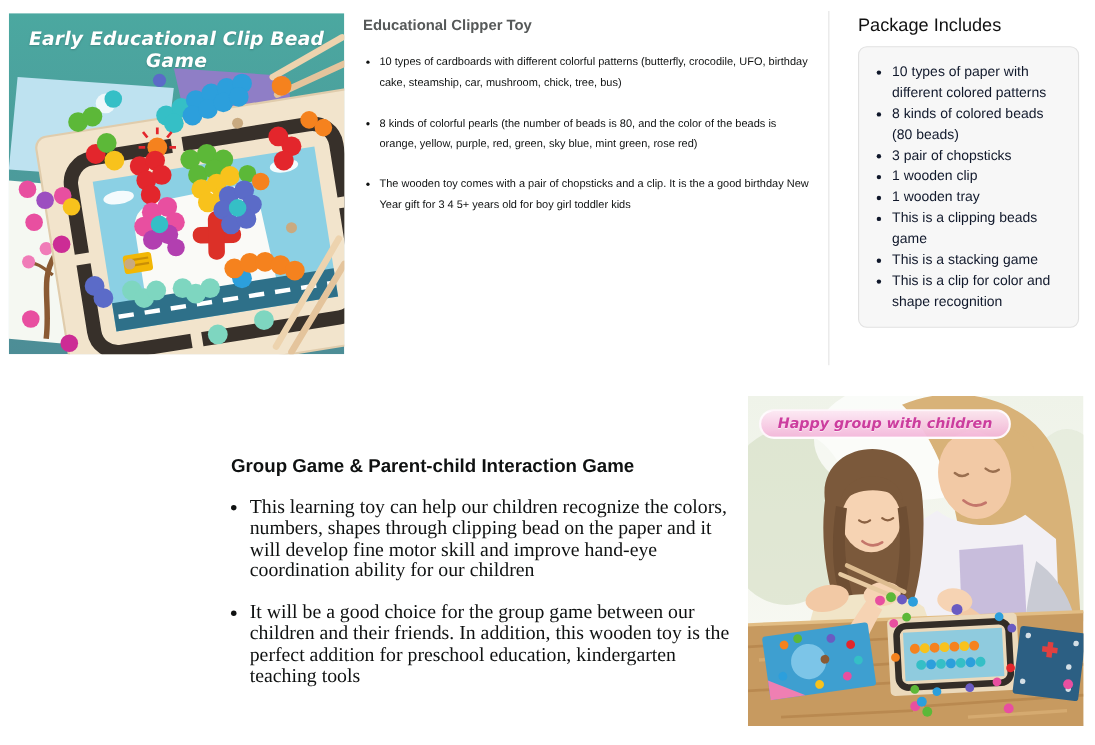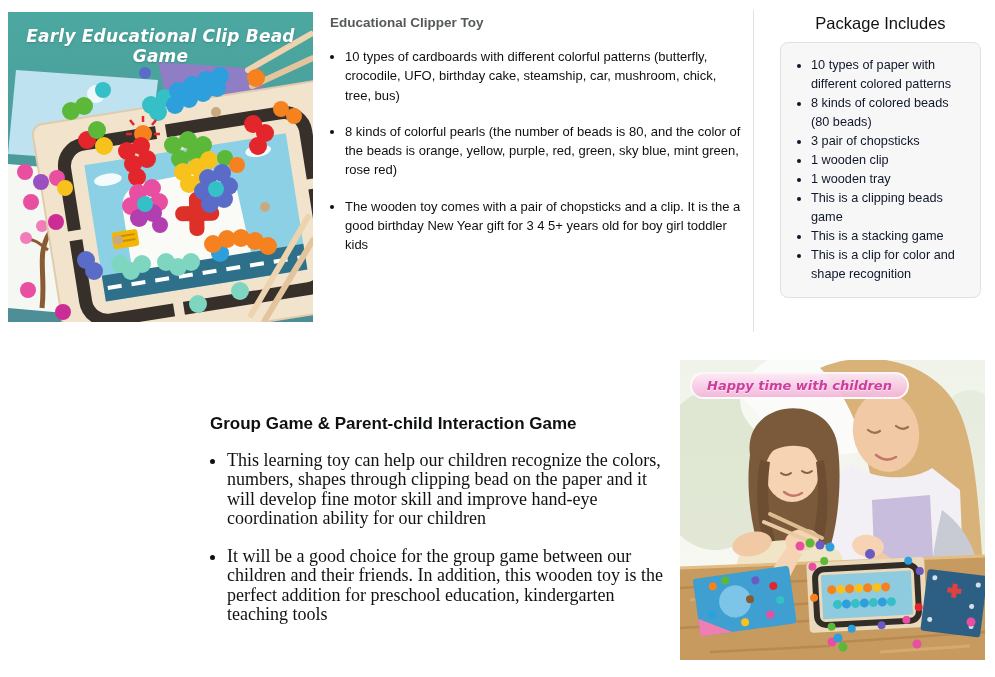--- a/index.html
+++ b/index.html
@@ -17,28 +17,28 @@
     font-family:"DejaVu Sans", sans-serif; font-style:italic; font-weight:bold;
     font-size:17px; color:#ffffff; letter-spacing:.2px;
     text-shadow:0 1px 2px rgba(0,0,0,.18); pointer-events:none;
   }
 
   
   .mid-col { position:absolute; left:330px; top:14px; width:412px; }
   .mid-col h1 { font-size:17.5px; line-height:1.25; font-weight:700; margin:0 0 10px; color:#0F1111; }
   .mid-col h2 { font-size:13.5px; line-height:17px; font-weight:700; color:#565959; margin:0; }
   .mid-col ul { margin:16px 0 0; padding-left:15px; }
-  .mid-col li { font-size:13px; line-height:19.3px; margin-bottom:17px; color:#0F1111; }
+  .mid-col li { font-size:10px; line-height:19.3px; margin-bottom:17px; color:#0F1111; }
 
   
   .divider { position:absolute; left:753px; top:10px; width:1px; height:322px; background:#E3E3E3; }
 
   
   .right-col { position:absolute; left:780px; top:14px; width:201px; }
-  .right-col h2 { font-size:16.5px; font-weight:400; color:#111111; margin:0 0 9px;text-align:center; }
+  .right-col h2 { font-size:16.5px; font-weight:400; color:#111111; margin:0 0 9px; }
   .package-box {
     background:#F7F7F7; border:1px solid #E1E1E1; border-radius:8px;
     padding:13px 10px 13px 4px; box-sizing:border-box; width:201px;
   }
   .package-box ul { margin:0; padding-left:26px; }
   .package-box li { font-size:12.7px; line-height:19px; color:#0f172a; }
 
   
   .bottom-text { position:absolute; left:210px; top:414px; width:456px; }
   .bottom-text h2 { font-size:17px; font-weight:700; color:#0F1111; margin:0 0 17px; }
@@ -365,17 +365,17 @@
           <circle cx="292" cy="244" r="2.5" fill="#ffffff" opacity=".8"></circle>
         </g>
         <circle cx="152" cy="282" r="4.5" fill="#E84FA0"></circle>
           <circle cx="163" cy="287" r="4.5" fill="#5CB838"></circle>
         <circle cx="158" cy="278" r="4.5" fill="#2C9FDC"></circle>
           <circle cx="237" cy="284" r="4.5" fill="#E84FA0"></circle>
         <circle cx="291" cy="262" r="4.5" fill="#E84FA0"></circle>
       </g>
     </svg>
     <figcaption class="photo-banner">
-      <span>Happy time with children</span>
+      <span>Happy group with children</span>
     </figcaption>
   </figure>
 
 </div>
 
 </body></html>

